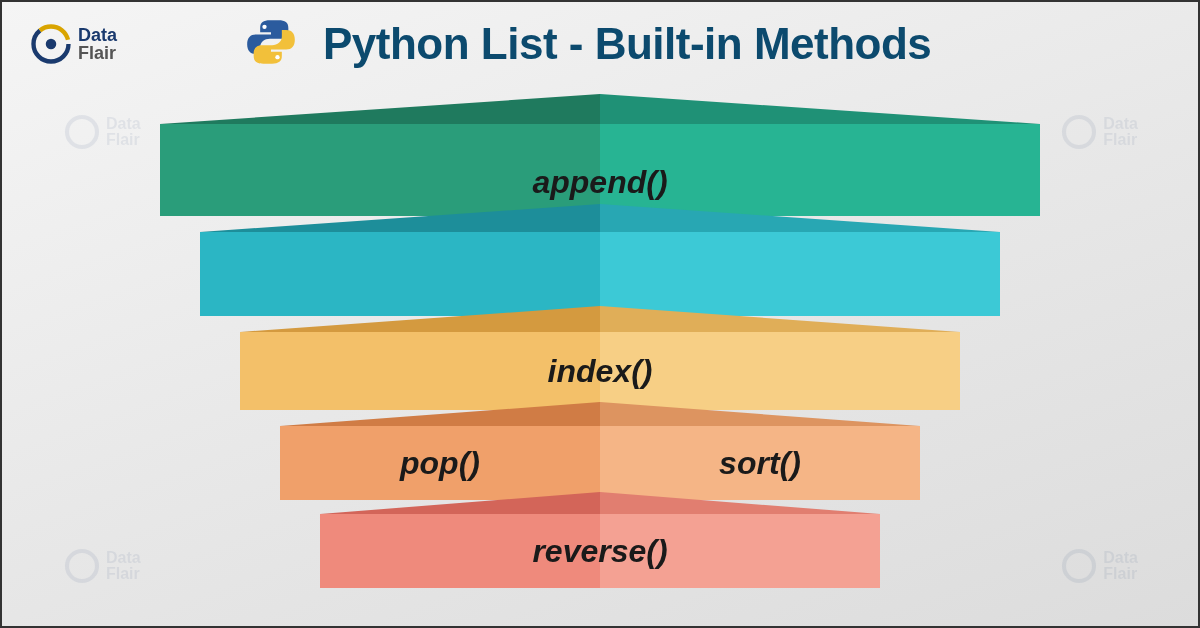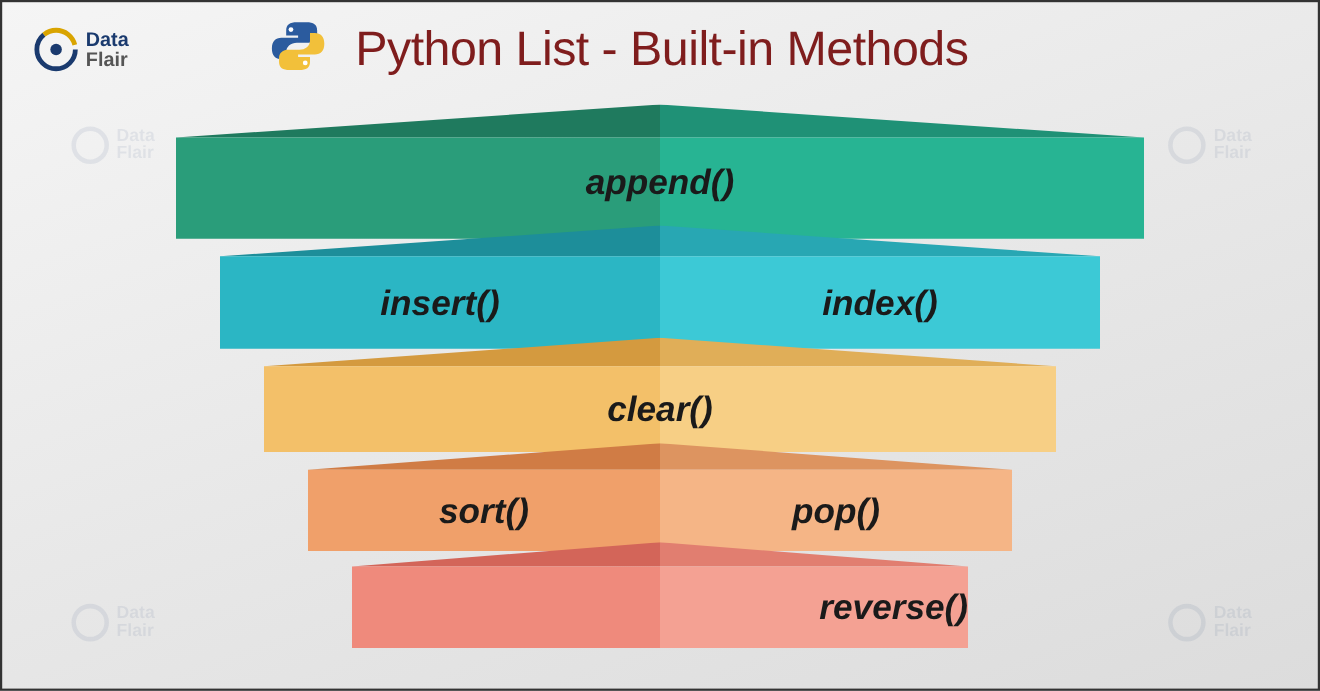--- a/index.html
+++ b/index.html
@@ -33,22 +33,22 @@
     line-height: 1;
   }
   .logo-dataflair-text .top { color: #1a3a6e; font-size: 18px; }
   .logo-dataflair-text .bot { color: #555; font-size: 18px; }
 
   .python-logo { margin-left: 110px; }
   .python-logo svg { width: 52px; height: 52px; }
 
   .title {
     font-size: 44px;
-    font-weight: 400;
-    color: #7f1d1d;
+    font-weight: 700;
+    color: #0c4a6e;
     margin-left: 8px;
     letter-spacing: -0.5px;
   }
 
   
   .funnel {
     position: relative;
     width: 100%;
     height: 520px;
     margin-top: 6px;
@@ -67,21 +67,21 @@
     pointer-events: none;
   }
   .row .labels span {
     flex: 1;
     text-align: center;
     font-size: 32px;
     font-weight: 700;
     font-style: italic;
     color: #1a1a1a;
   }
-  .row.bottom .labels span { text-align: right; width: 100%; }
+  .row.bottom .labels span { text-align: center; width: 100%; }
 
   
   .wm {
     position: absolute;
     opacity: 0.08;
     display: flex;
     align-items: center;
     gap: 4px;
     color: #1a3a6e;
     font-weight: 700;
@@ -165,60 +165,56 @@
 
 <div class="funnel">
 
   <div class="row" style="top:10px; width:880px; height:122px">
     <svg viewBox="0 0 880 130" width="880" height="130">
       <polygon points="0,30 440,0 440,30" fill="#1f7a5e"></polygon>
       <polygon points="440,0 880,30 440,30" fill="#1f9176"></polygon>
       <polygon points="0,30 440,30 440,122 0,122" fill="#2a9d7a"></polygon>
       <polygon points="440,30 880,30 880,122 440,122" fill="#27b493"></polygon>
     </svg>
-    <div class="labels" style="top:24px; height:92px">
+    <div class="labels" style="top:42px; height:92px">
       <span>append()</span>
     </div>
   </div>
 
   <div class="row" style="top:120px; width:800px; height:115px">
     <svg viewBox="0 0 800 120" width="800" height="120">
       <polygon points="0,28 400,0 400,28" fill="#1d8e9a"></polygon>
       <polygon points="400,0 800,28 400,28" fill="#28a7b3"></polygon>
       <polygon points="0,28 400,28 400,112 0,112" fill="#2bb6c4"></polygon>
       <polygon points="400,28 800,28 800,112 400,112" fill="#3cc9d6"></polygon>
     </svg>
-    <div class="labels" style="top:28px; height:84px">
-      <span>insert()</span>
-      <span>index()</span>
-    </div>
   </div>
 
   <div class="row" style="top:222px; width:720px; height:108px">
     <svg viewBox="0 0 720 112" width="720" height="112">
       <polygon points="0,26 360,0 360,26" fill="#d49a3f"></polygon>
       <polygon points="360,0 720,26 360,26" fill="#e0ae58"></polygon>
       <polygon points="0,26 360,26 360,104 0,104" fill="#f3c069"></polygon>
       <polygon points="360,26 720,26 720,104 360,104" fill="#f7cf85"></polygon>
     </svg>
     <div class="labels" style="top:26px; height:78px">
-      <span>clear()</span>
+      <span>index()</span>
     </div>
   </div>
 
   <div class="row" style="top:318px; width:640px; height:102px">
     <svg viewBox="0 0 640 106" width="640" height="106">
       <polygon points="0,24 320,0 320,24" fill="#d07c45"></polygon>
       <polygon points="320,0 640,24 320,24" fill="#dd9460"></polygon>
       <polygon points="0,24 320,24 320,98 0,98" fill="#f0a06a"></polygon>
       <polygon points="320,24 640,24 640,98 320,98" fill="#f5b586"></polygon>
     </svg>
     <div class="labels" style="top:24px; height:74px">
+      <span>pop()</span>
       <span>sort()</span>
-      <span>pop()</span>
     </div>
   </div>
 
   <div class="row bottom" style="top:408px; width:560px; height:100px">
     <svg viewBox="0 0 560 102" width="560" height="102">
       <polygon points="0,22 280,0 280,22" fill="#d36559"></polygon>
       <polygon points="280,0 560,22 280,22" fill="#e17e70"></polygon>
       <polygon points="0,22 280,22 280,96 0,96" fill="#ef8a7c"></polygon>
       <polygon points="280,22 560,22 560,96 280,96" fill="#f4a193"></polygon>
     </svg>

